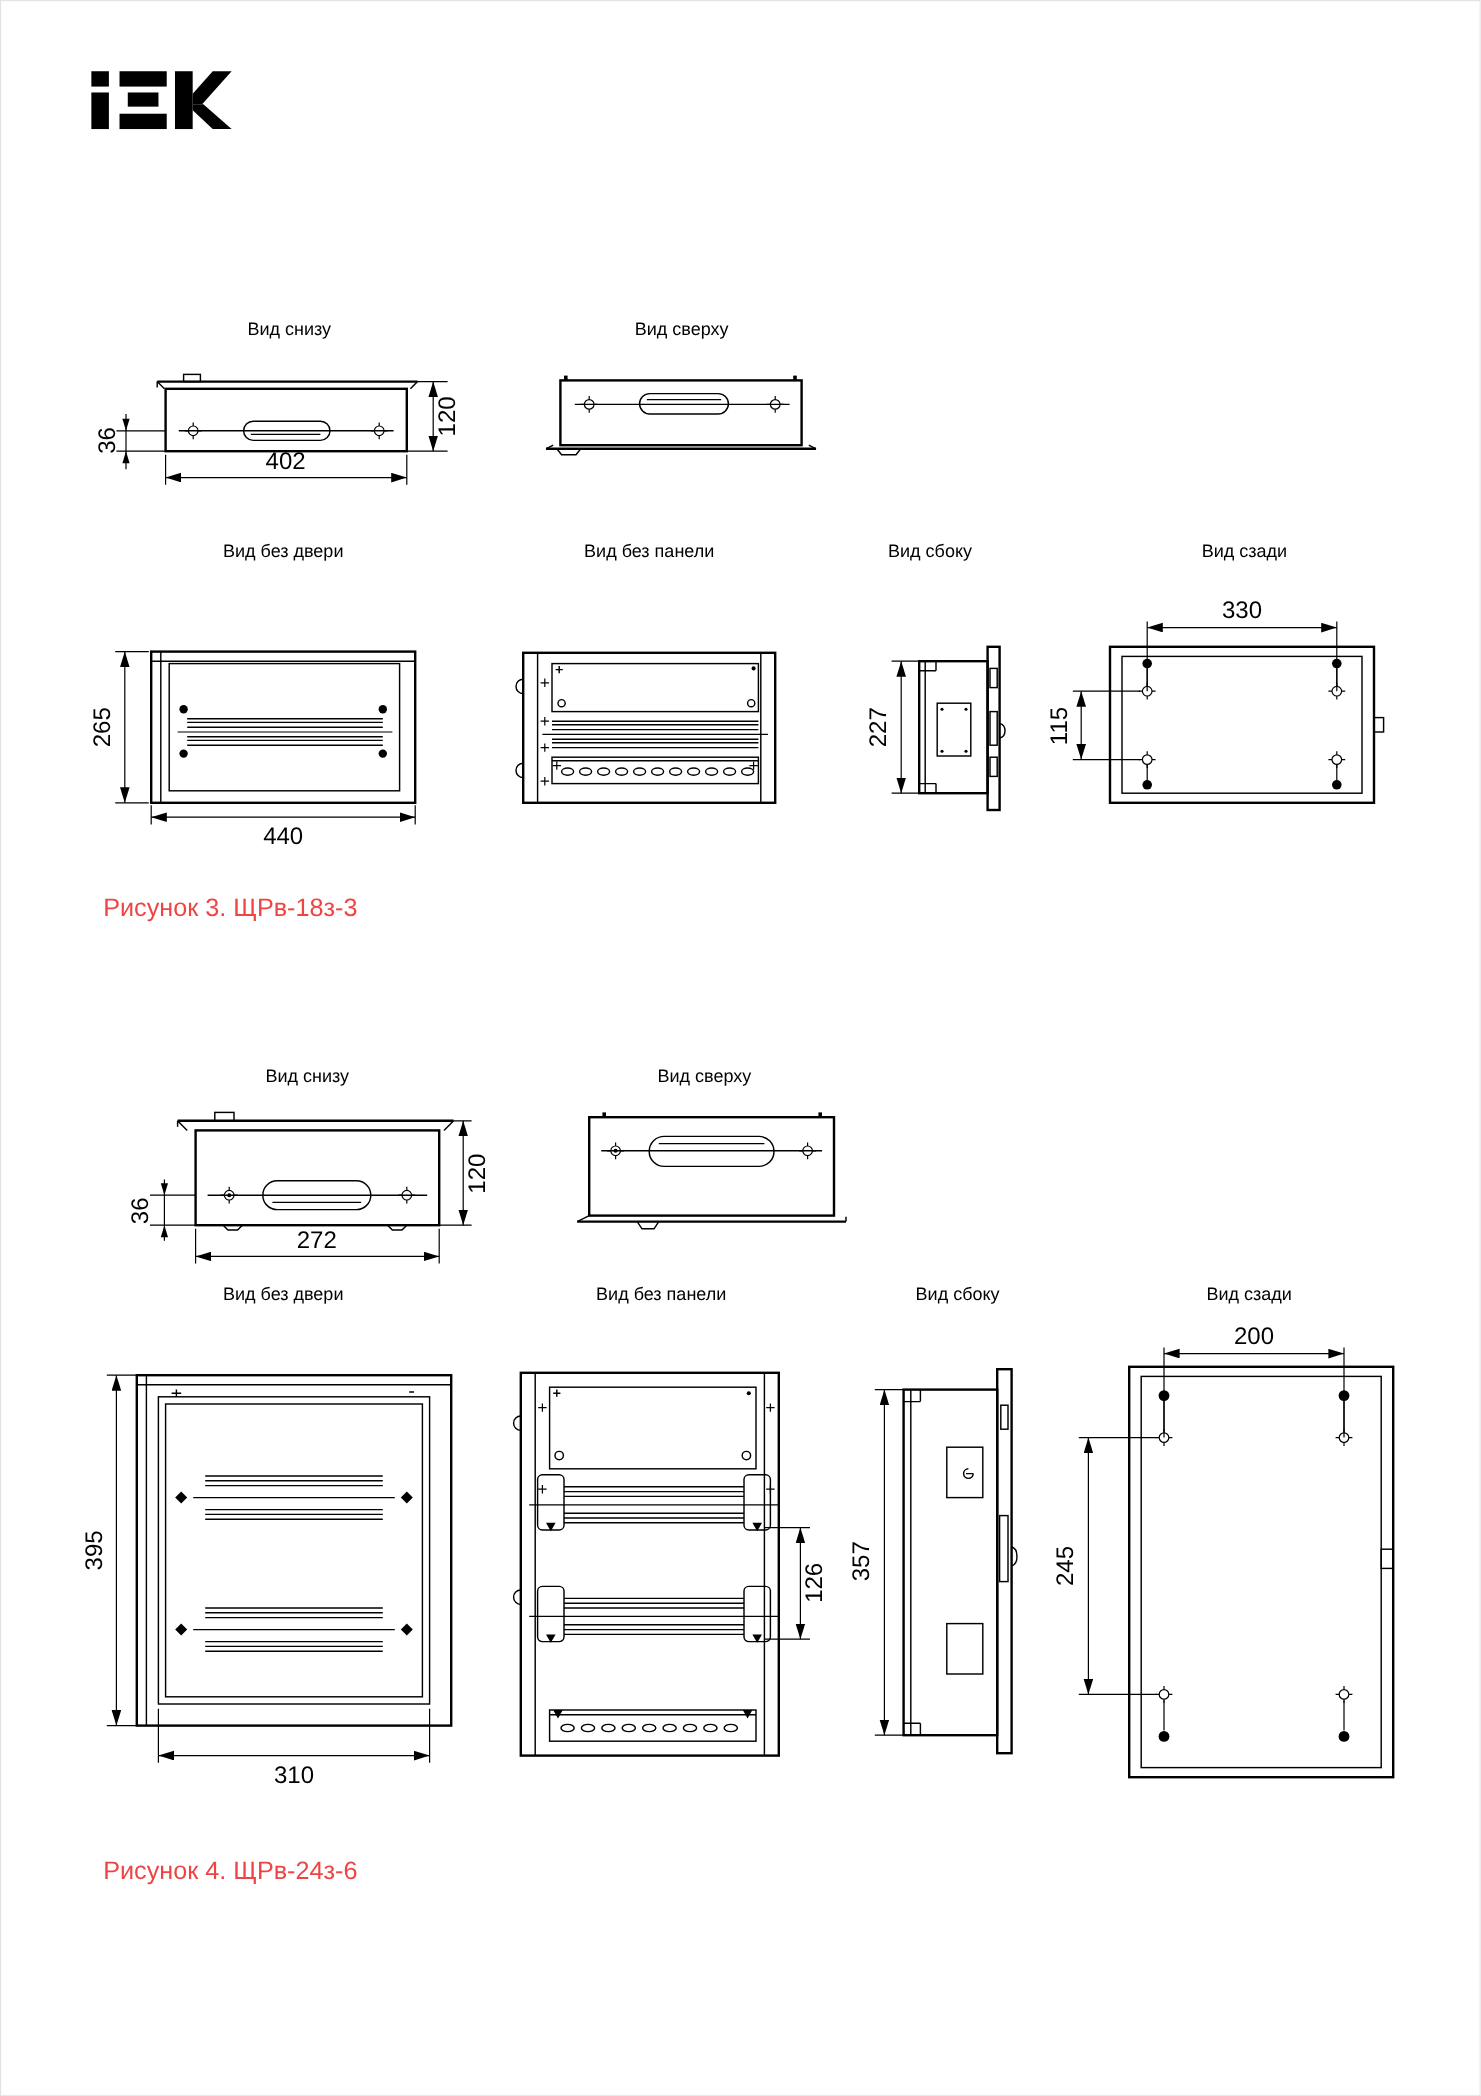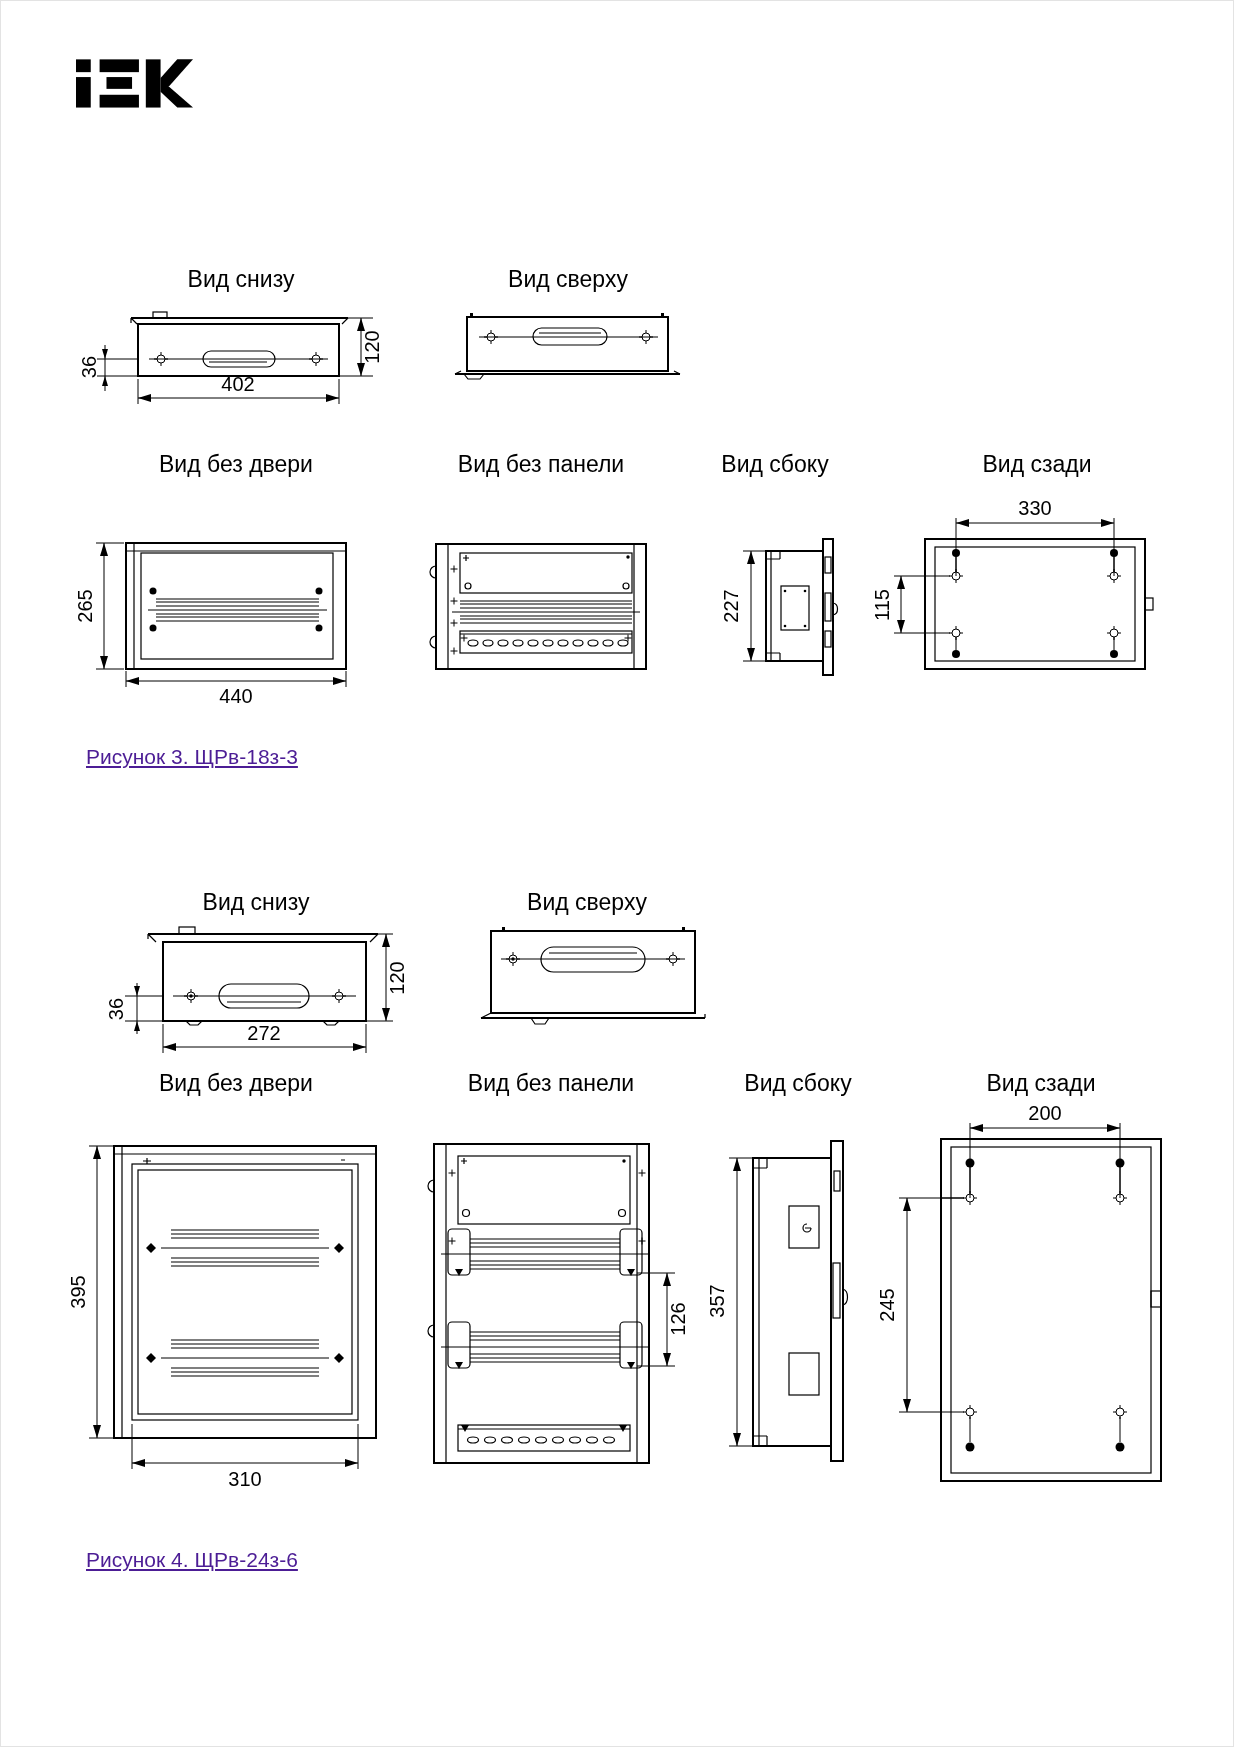--- a/index.html
+++ b/index.html
@@ -1,20 +1,20 @@
 <!DOCTYPE html>
 <html><head>
 <meta charset="utf-8">
 <style>
   html,body { margin:0; padding:0; background:#fff; }
   #page { position:relative; width:1234px; height:1747px; background:#ffffff;
           box-sizing:border-box; border:1px solid #e3e3e3; overflow:hidden;
           font-family:"Liberation Sans", sans-serif; }
-  .t   { position:absolute; font-size:23px; color:#000; text-align:center; white-space:nowrap; }
-  .cap { position:absolute; font-size:21px; color:#4c1d95; white-space:nowrap;text-decoration:underline; }
+  .t   { position:absolute; font-size:15px; color:#000; text-align:center; white-space:nowrap; }
+  .cap { position:absolute; font-size:21px; color:#ef4444; white-space:nowrap; }
   #draw { position:absolute; left:0; top:0; }
   #draw .ln  { stroke:#000; fill:none; stroke-width:1.2; }
   #draw .w2  { stroke:#000; fill:none; stroke-width:2; }
   #draw .dl  { stroke:#000; fill:none; stroke-width:1; }
   #draw .fil { fill:#000; stroke:none; }
   #draw text.dim { font-family:"Liberation Sans", sans-serif; font-size:20px; fill:#000; stroke:none; }
   #logo path, #logo rect, #logo polygon { fill:#000; }
 </style>
 </head>
 <body>

